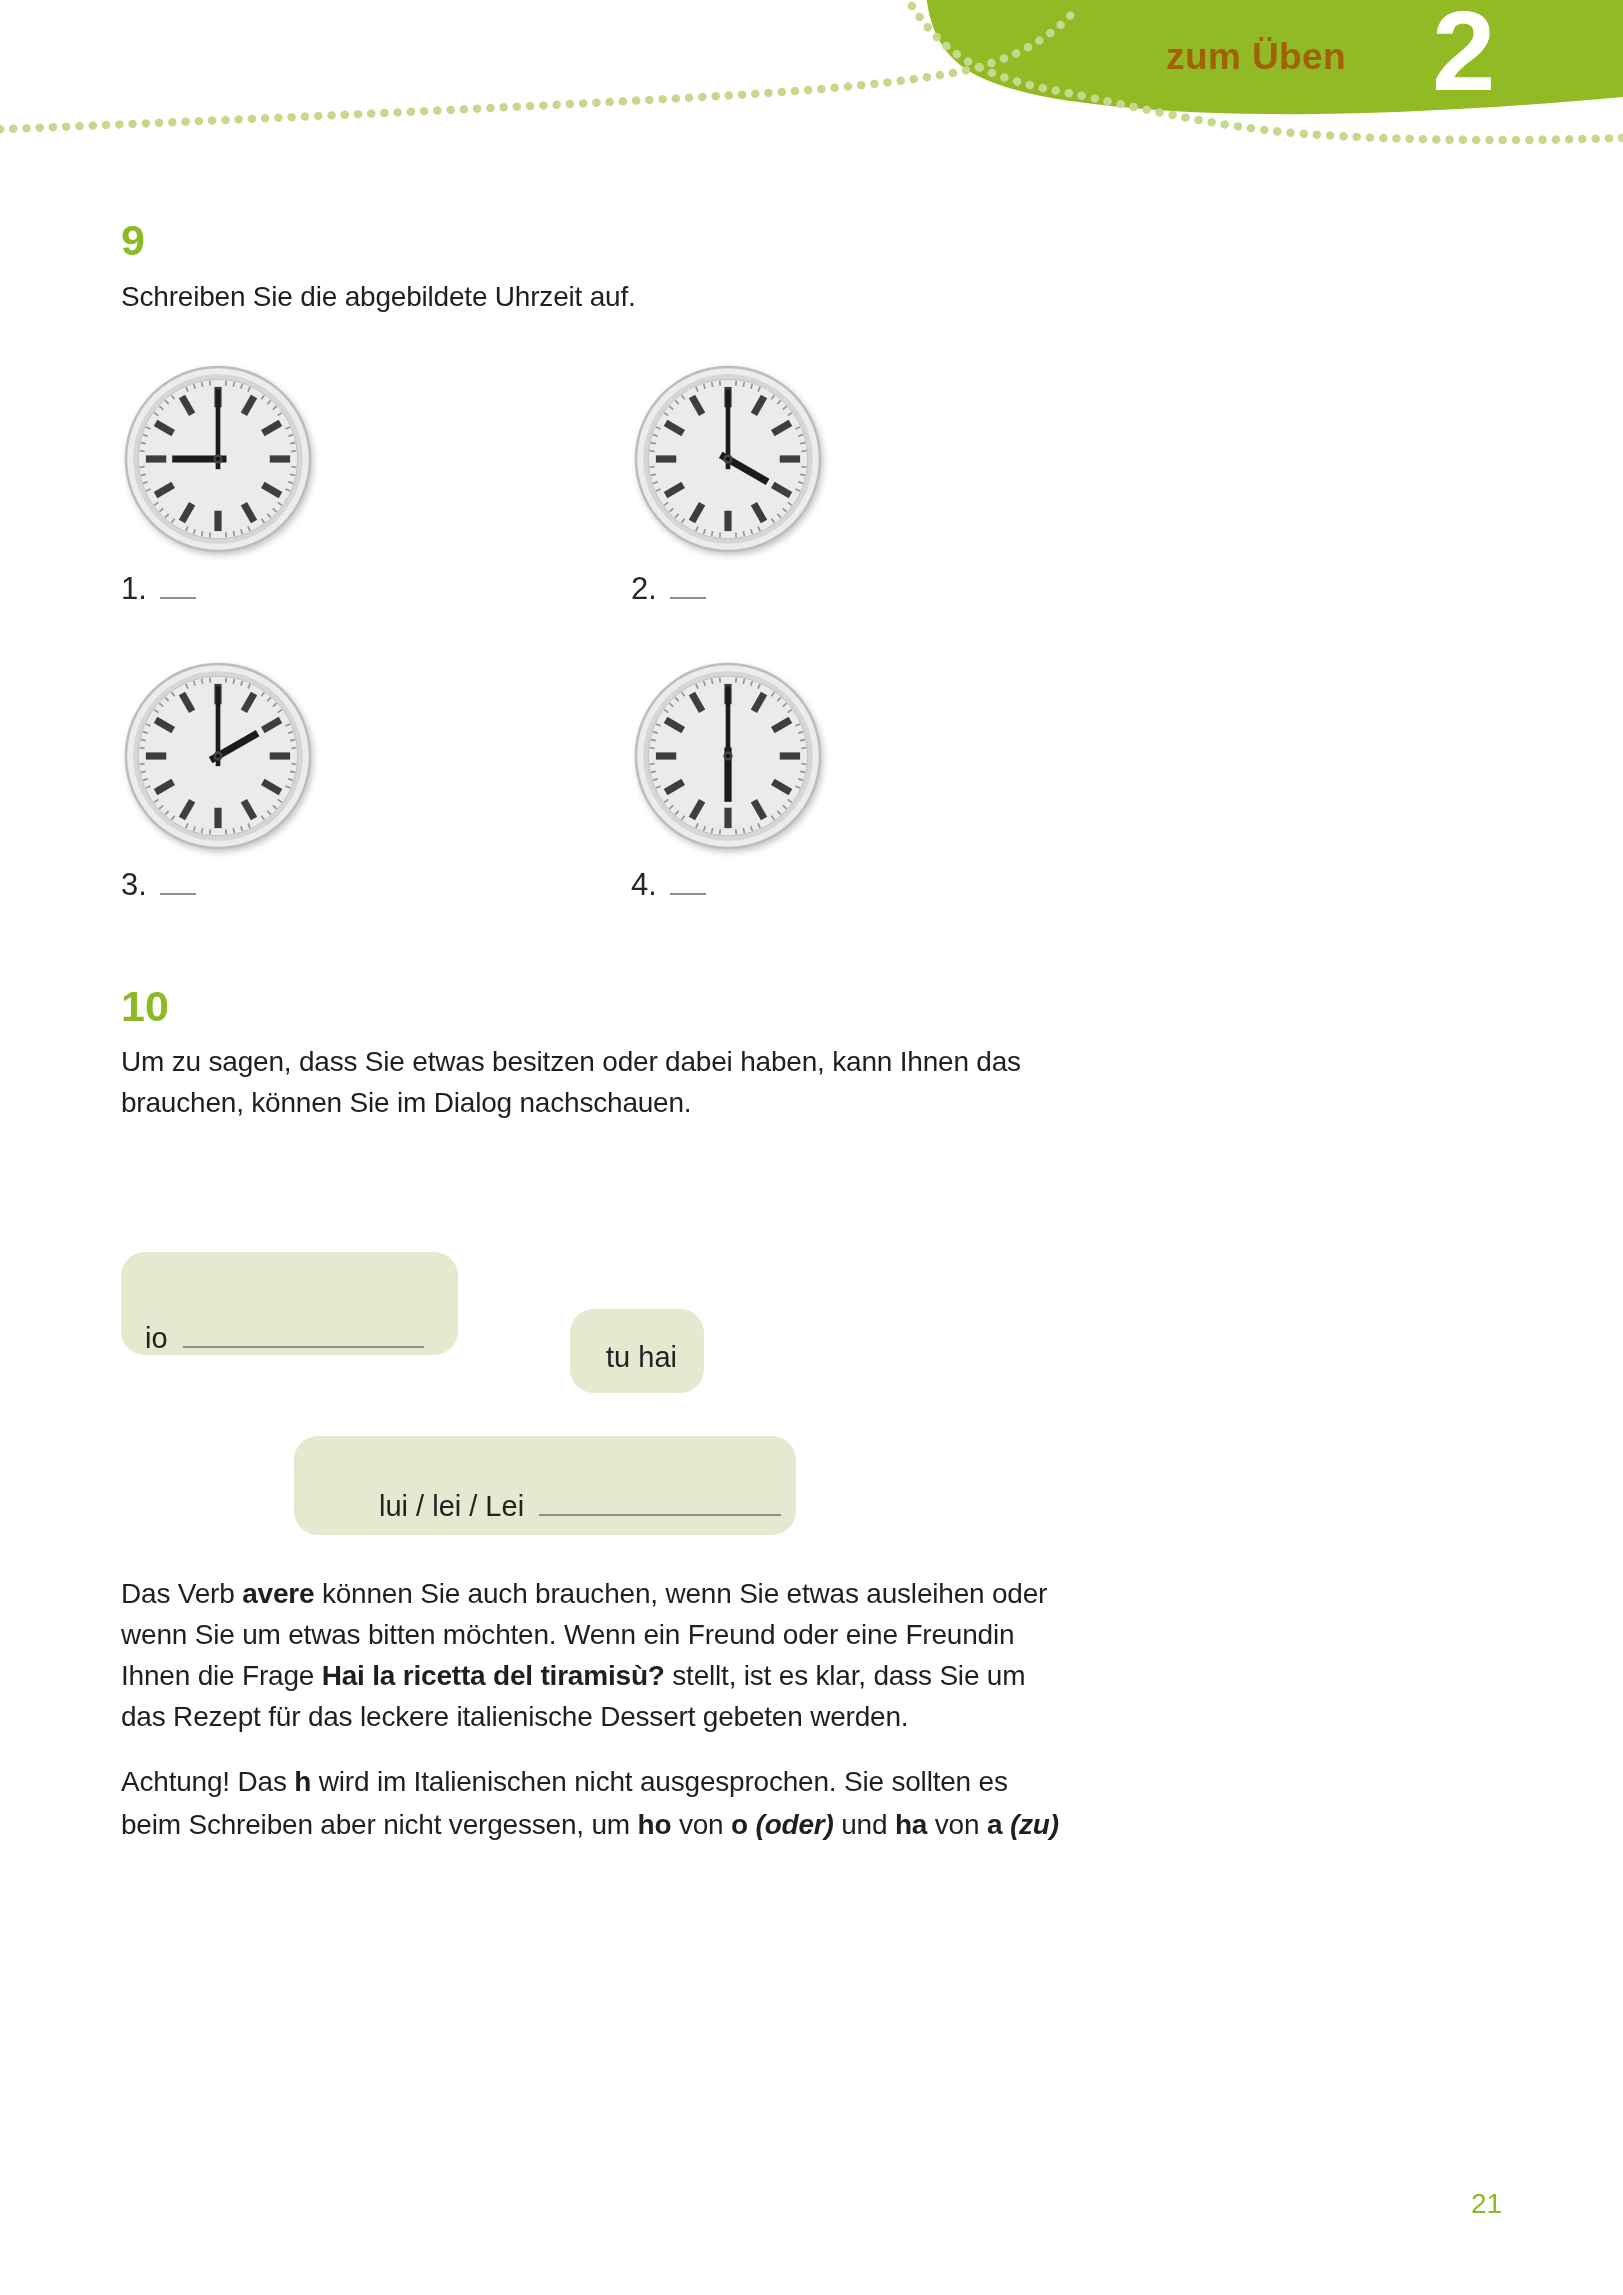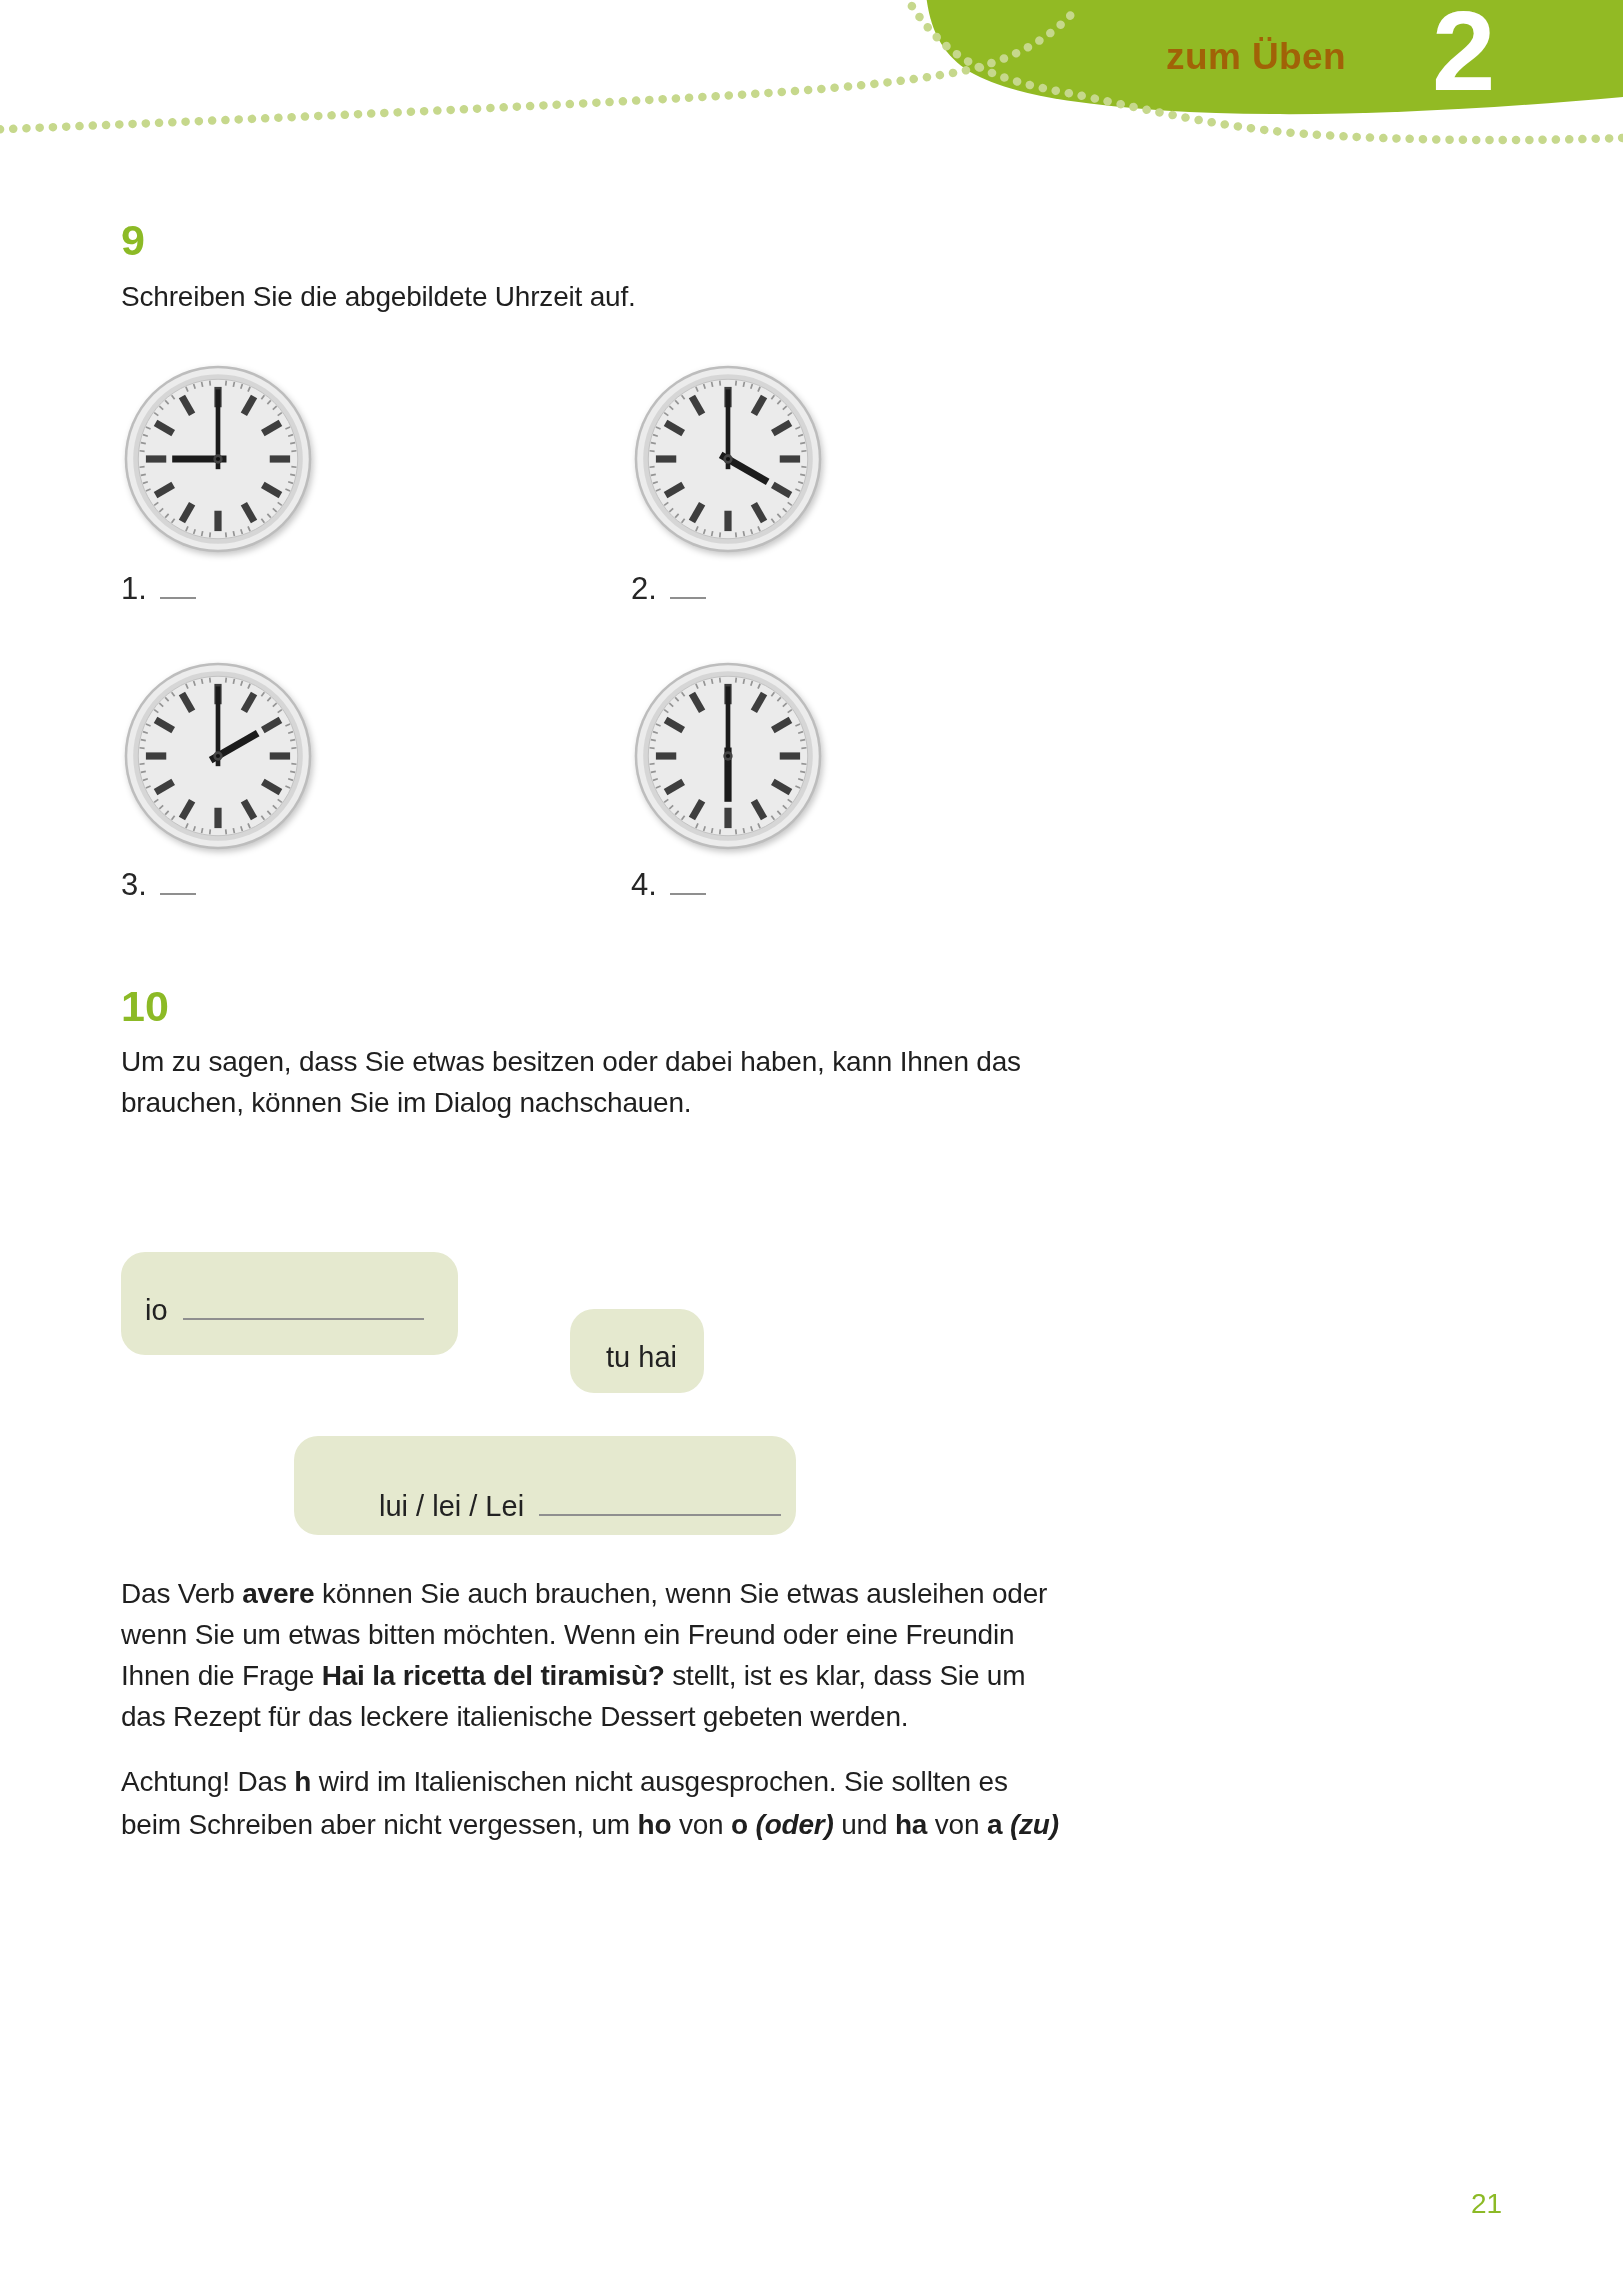--- a/index.html
+++ b/index.html
@@ -330,21 +330,21 @@
     <div class="clock-label" style="left: 631px; top: 867px;"><span>4.</span><span class="blank label-blank"></span></div>
   </div>
 
 <div class="ex-num" style="top:985px">10</div>
 <div class="body-text" id="para1" style="top:1041px">
     <div><span>Um zu sagen, dass Sie etwas besitzen oder dabei haben, kann Ihnen das</span></div>
     <div><span>brauchen, können Sie im Dialog nachschauen.</span></div>
   </div>
 <div id="boxes">
     <div class="pron-box" style="left: 121px; top: 1252px; width: 337px; height: 103px;">
-      <div class="box-line" style="left: 24px; bottom: 28px;"><span>io</span><span class="blank box-blank" style="width: 241px; margin-left: 15.3px;"></span></div>
+      <div class="box-line" style="left: 24px; bottom: 0;"><span>io</span><span class="blank box-blank" style="width: 241px; margin-left: 15.3px;"></span></div>
     </div>
     <div class="pron-box box-center" style="left: 570px; top: 1309px; width: 134px; height: 84px; padding-left: 9px;">
       <span>tu hai</span>
     </div>
     <div class="pron-box" style="left: 294px; top: 1436px; width: 502px; height: 99px;">
       <div class="box-line" style="left: 37px; bottom: 12px; margin-left: 48px;"><span>lui / lei / Lei</span><span class="blank box-blank" style="width: 242px; margin-left: 15.3px;"></span></div>
     </div>
   </div>
 <div class="body-text" id="para2" style="top:1573px">
     <div><span>Das Verb </span><span class="b">avere</span><span> können Sie auch brauchen, wenn Sie etwas ausleihen oder</span></div>

